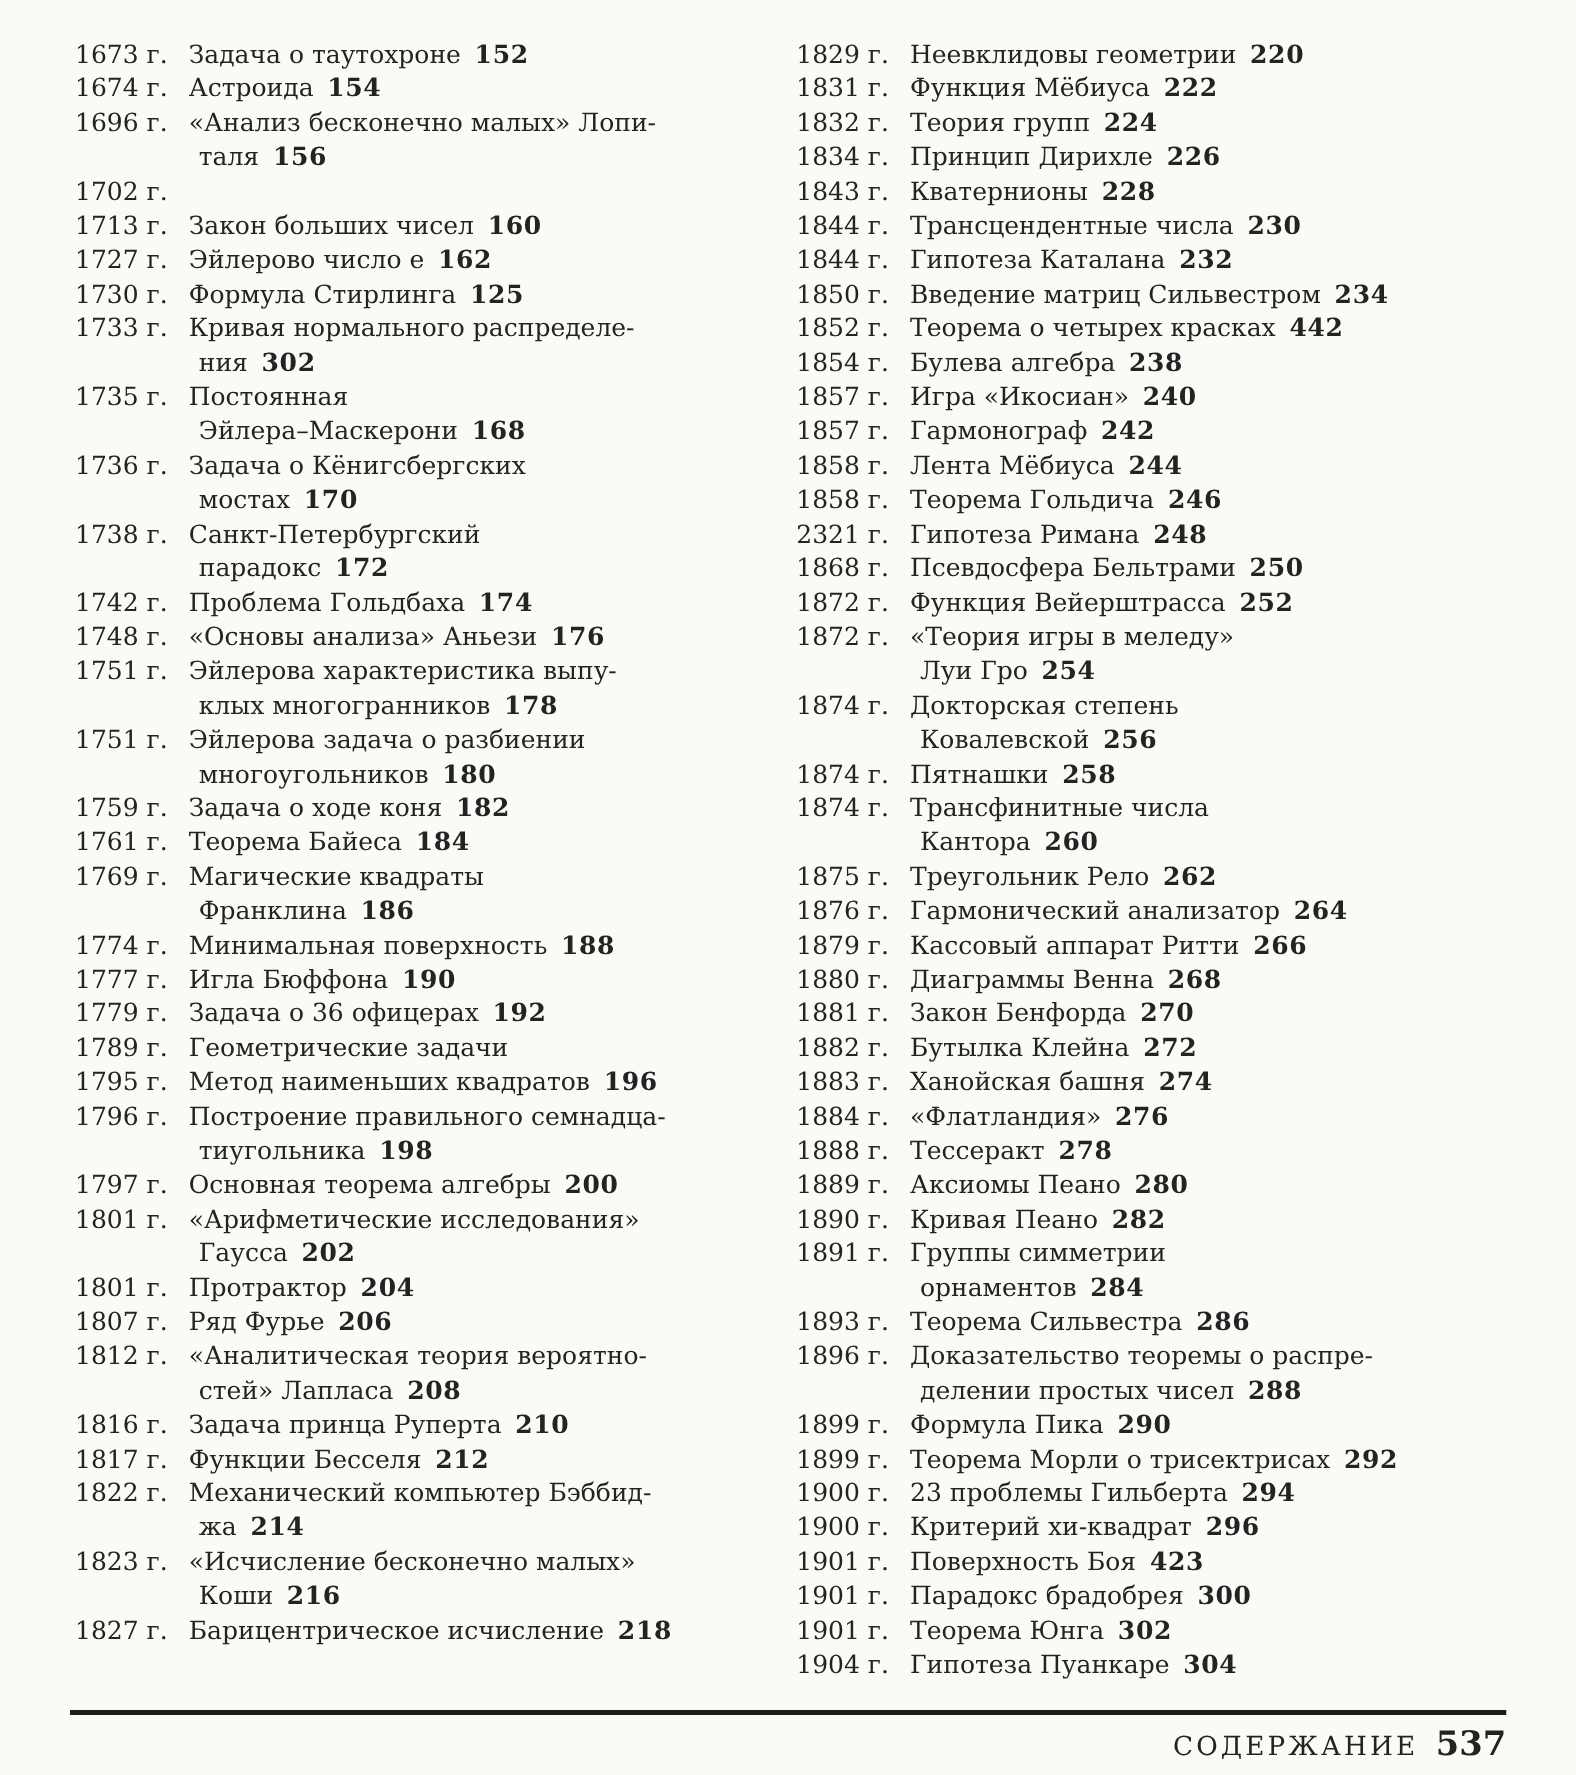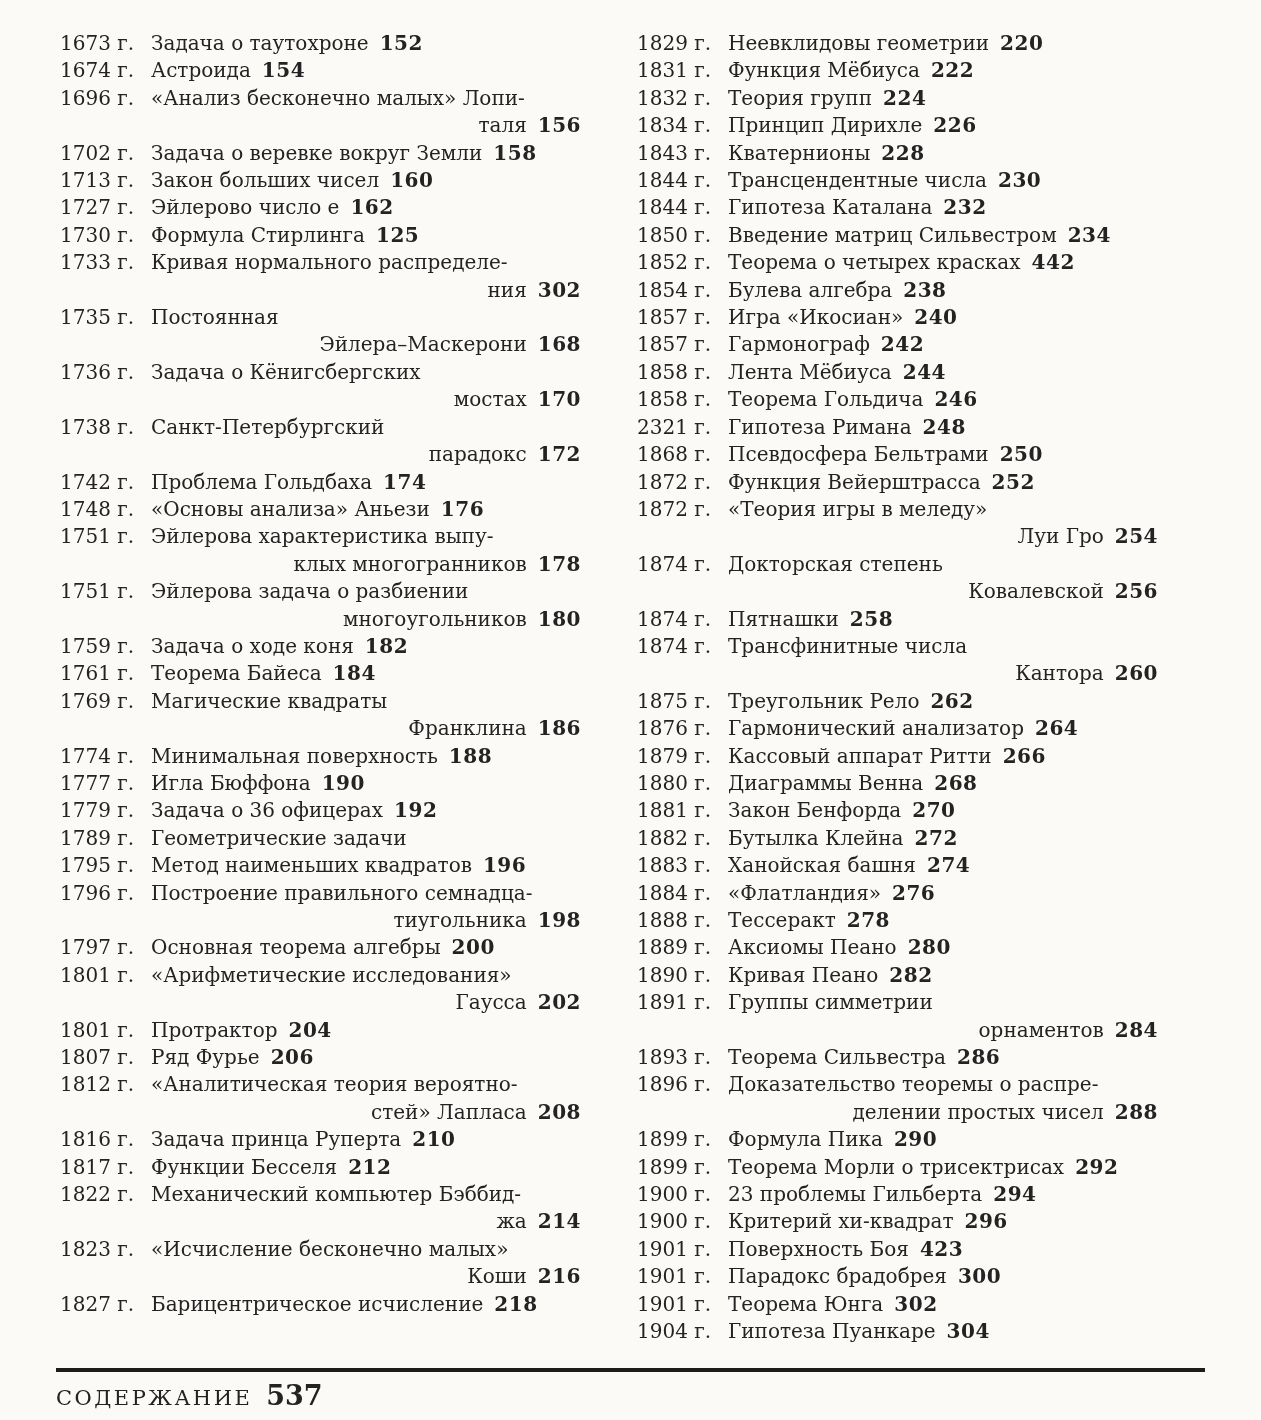--- a/index.html
+++ b/index.html
@@ -14,27 +14,28 @@
   .columns {
     display:flex;
     padding:30px 0 0 60px;
     gap:56px;
   }
   .col { flex:0 0 521px; width:521px; }
   .entry { display:flex; font-size:20px; line-height:27.4px; }
   .year { flex:0 0 91px; white-space:nowrap; }
   .title { flex:1; }
   .line { display:block; white-space:nowrap; }
-  .line.cont { padding-left:8px;text-align:right; }
+  .line.cont { padding-left:8px; }
   .pg { font-weight:bold; margin-left:0.55em; letter-spacing:0.5px; }
   .footer {
     position:absolute;
     left:56px; right:56px; top:1368px;
     border-top:4px solid #1c1c1c;
     padding-top:8px;
+    text-align:right;
   }
   .footer-label { font-size:21px; letter-spacing:2.5px; }
   .footer-page { font-size:27px; font-weight:bold; margin-left:14px; }
 </style>
 </head>
 <body>
 
 <div class="page">
   <div class="columns">
     <div class="col" id="col-left">
@@ -52,23 +53,20 @@
         </div>
         <div class="entry">
           <span class="year">1696 г.</span>
           <span class="title">
             <span class="line">«Анализ бесконечно малых» Лопи-</span>
             <span class="line cont">таля<span class="pg">156</span></span>
           </span>
         </div>
         <div class="entry">
           <span class="year">1702 г.</span>
-          <span class="title">
-            <span class="line">Задача о веревке вокруг Земли<span class="pg">158</span></span>
-          </span>
         </div>
         <div class="entry">
           <span class="year">1713 г.</span>
           <span class="title">
             <span class="line">Закон больших чисел<span class="pg">160</span></span>
           </span>
         </div>
         <div class="entry">
           <span class="year">1727 г.</span>
           <span class="title">

